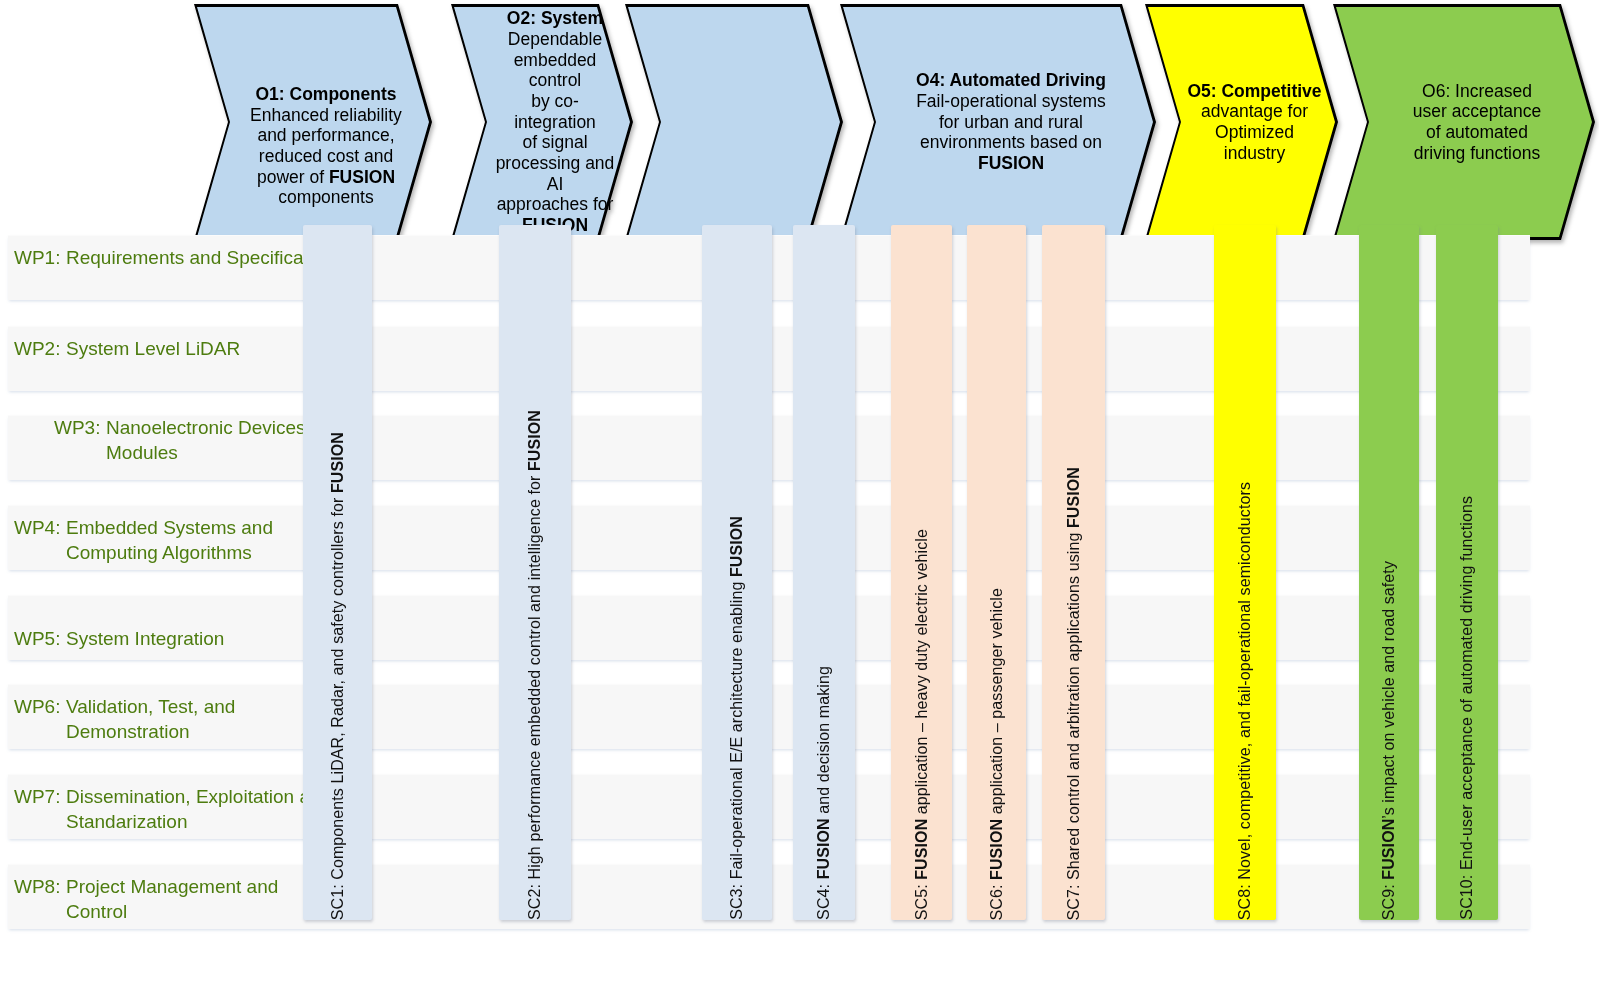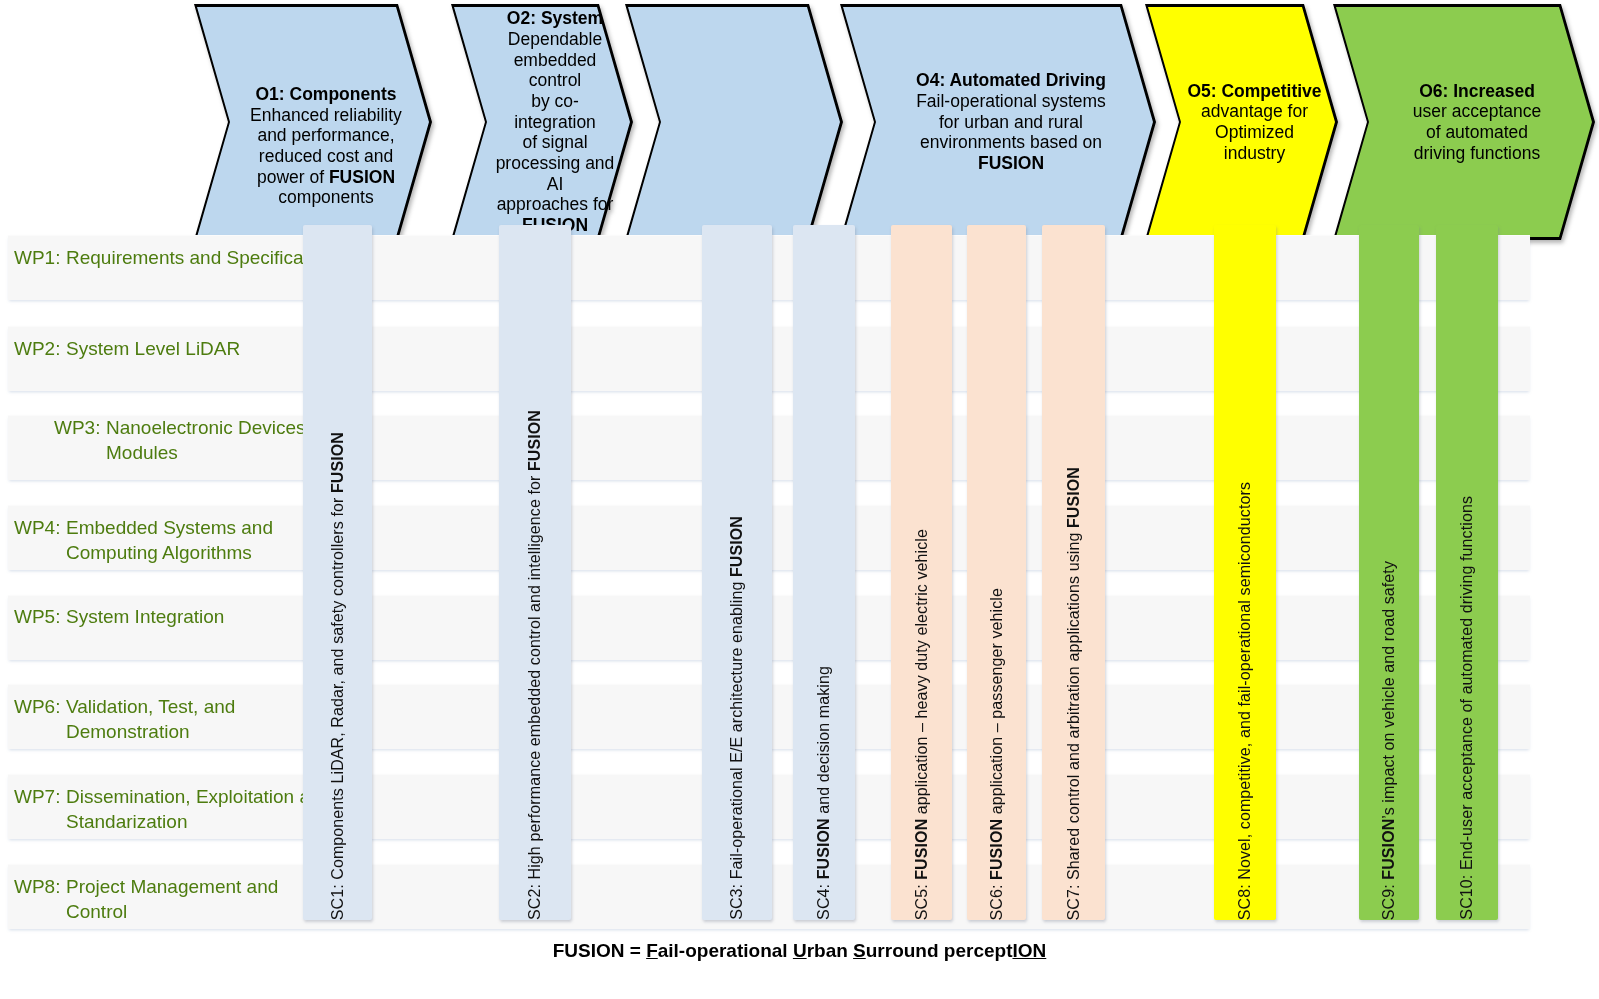--- a/index.html
+++ b/index.html
@@ -186,21 +186,21 @@
           <div style="font-weight: bold;">O5: Competitive</div>
           <div>advantage for</div>
           <div>Optimized</div>
           <div>industry</div>
         </div>
       </div>
       <div class="chev" style="left: 1333px; width: 262px;">
         <div class="chev-shape"></div>
         <div class="chev-fill" style="background: rgb(140, 204, 79);"></div>
         <div class="chev-text">
-          <div style="font-weight: bold;">O6: Increased</div>
+          <div style="font-weight: normal;">O6: Increased</div>
           <div>user acceptance</div>
           <div>of automated</div>
           <div>driving functions</div>
         </div>
       </div>
     </div>
 
   <div id="matrix">
     <div id="rowbands">
         <div class="rowband" style="top: 11px; height: 64px;"></div>
@@ -210,21 +210,21 @@
         <div class="rowband" style="top: 371px; height: 64px;"></div>
         <div class="rowband" style="top: 460px; height: 64px;"></div>
         <div class="rowband" style="top: 550px; height: 64px;"></div>
         <div class="rowband" style="top: 640px; height: 64px;"></div>
       </div>
     <div id="wplabels">
         <div class="wplabel" style="top: 21px;"><span class="wpnum">WP1:</span><span>Requirements and Specifications</span></div>
         <div class="wplabel" style="top: 112px;"><span class="wpnum">WP2:</span><span>System Level LiDAR</span></div>
         <div class="wplabel" style="top: 191px; margin-left: 40px;"><span class="wpnum">WP3:</span><span>Nanoelectronic Devices and Modules</span></div>
         <div class="wplabel" style="top: 291px;"><span class="wpnum">WP4:</span><span>Embedded Systems and Computing Algorithms</span></div>
-        <div class="wplabel" style="top: 380px;"><span class="wpnum">WP5:</span><span>System Integration</span></div>
+        <div class="wplabel" style="top: 402px;"><span class="wpnum">WP5:</span><span>System Integration</span></div>
         <div class="wplabel" style="top: 470px;"><span class="wpnum">WP6:</span><span>Validation, Test, and Demonstration</span></div>
         <div class="wplabel" style="top: 560px;"><span class="wpnum">WP7:</span><span>Dissemination, Exploitation and Standarization</span></div>
         <div class="wplabel" style="top: 650px;"><span class="wpnum">WP8:</span><span>Project Management and Control</span></div>
       </div>
     <div id="sccols">
         <div class="sccol" style="left: 303px; width: 69px; top: 1px; height: 695px; background: rgb(220, 230, 242);">
           <div class="sctext-wrap">
             <div class="vert">SC1:  Components LiDAR, Radar, and safety controllers for <b>FUSION</b></div>
           </div>
         </div>
@@ -269,15 +269,14 @@
           </div>
         </div>
         <div class="sccol" style="left: 1436px; width: 62px; top: 1px; height: 695px; background: rgb(140, 204, 79);">
           <div class="sctext-wrap">
             <div class="vert">SC10: End-user acceptance of automated driving functions</div>
           </div>
         </div>
       </div>
   </div>
 
-  <div id="footer"><span>FUSION = </span><u>F</u><span>ail-operational </span><u>U</u><span>rban </span><u>S</u><span>urround percept</span><u>ION</u></div>
 
 </div>
 
 </body></html>

